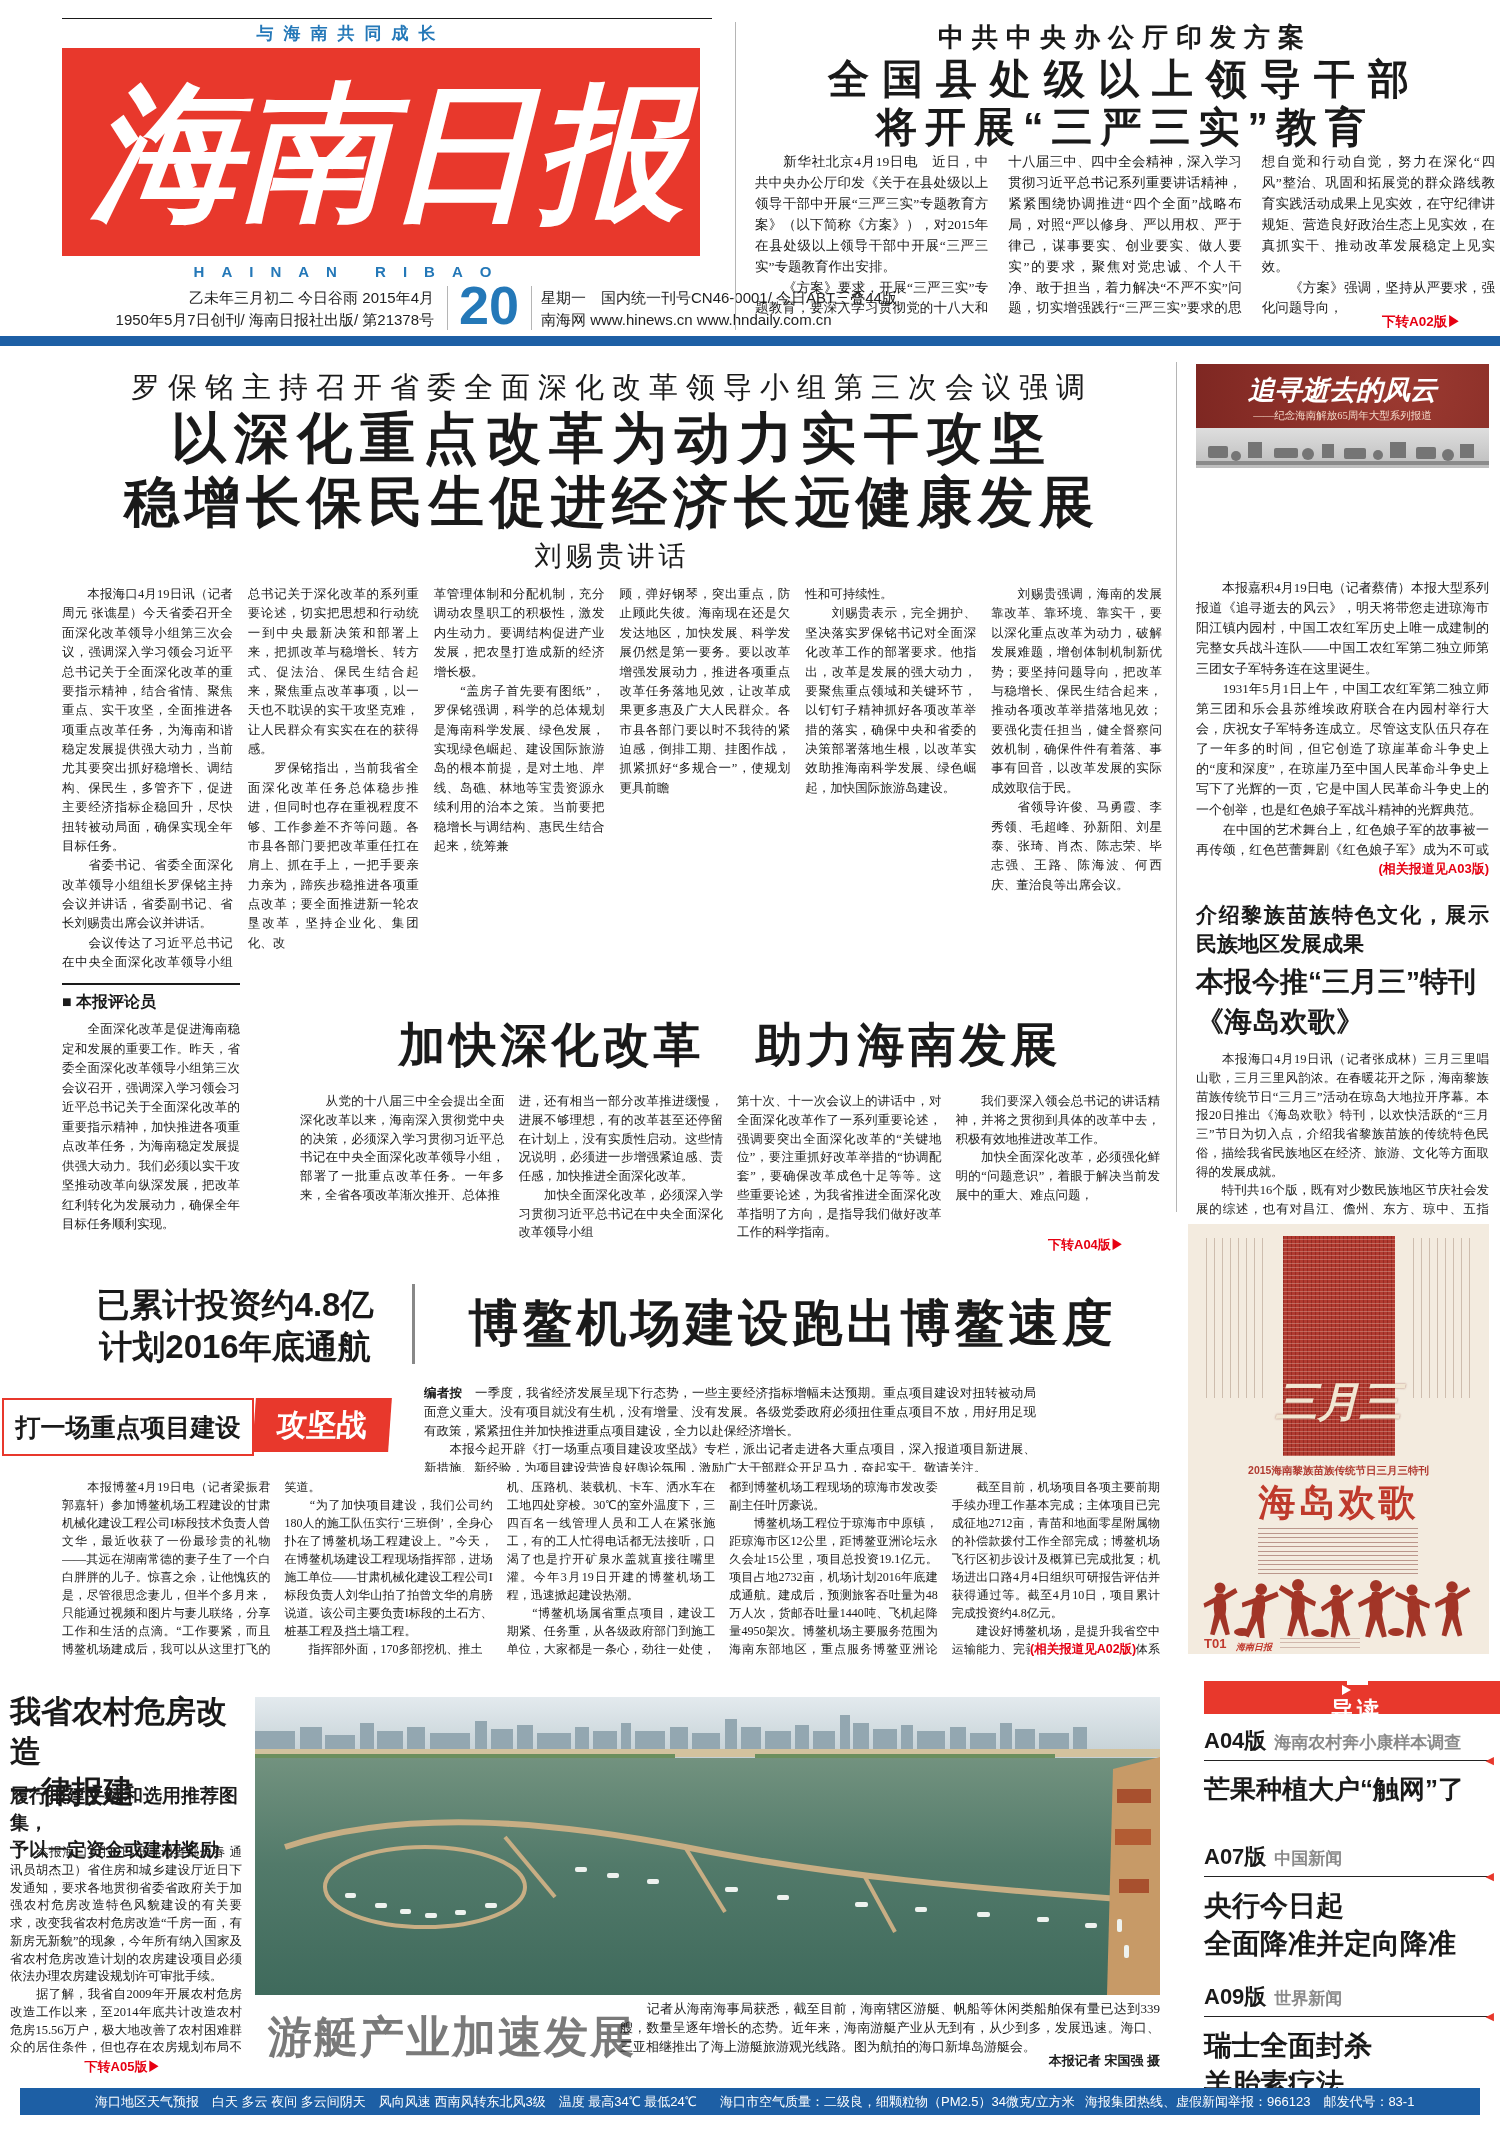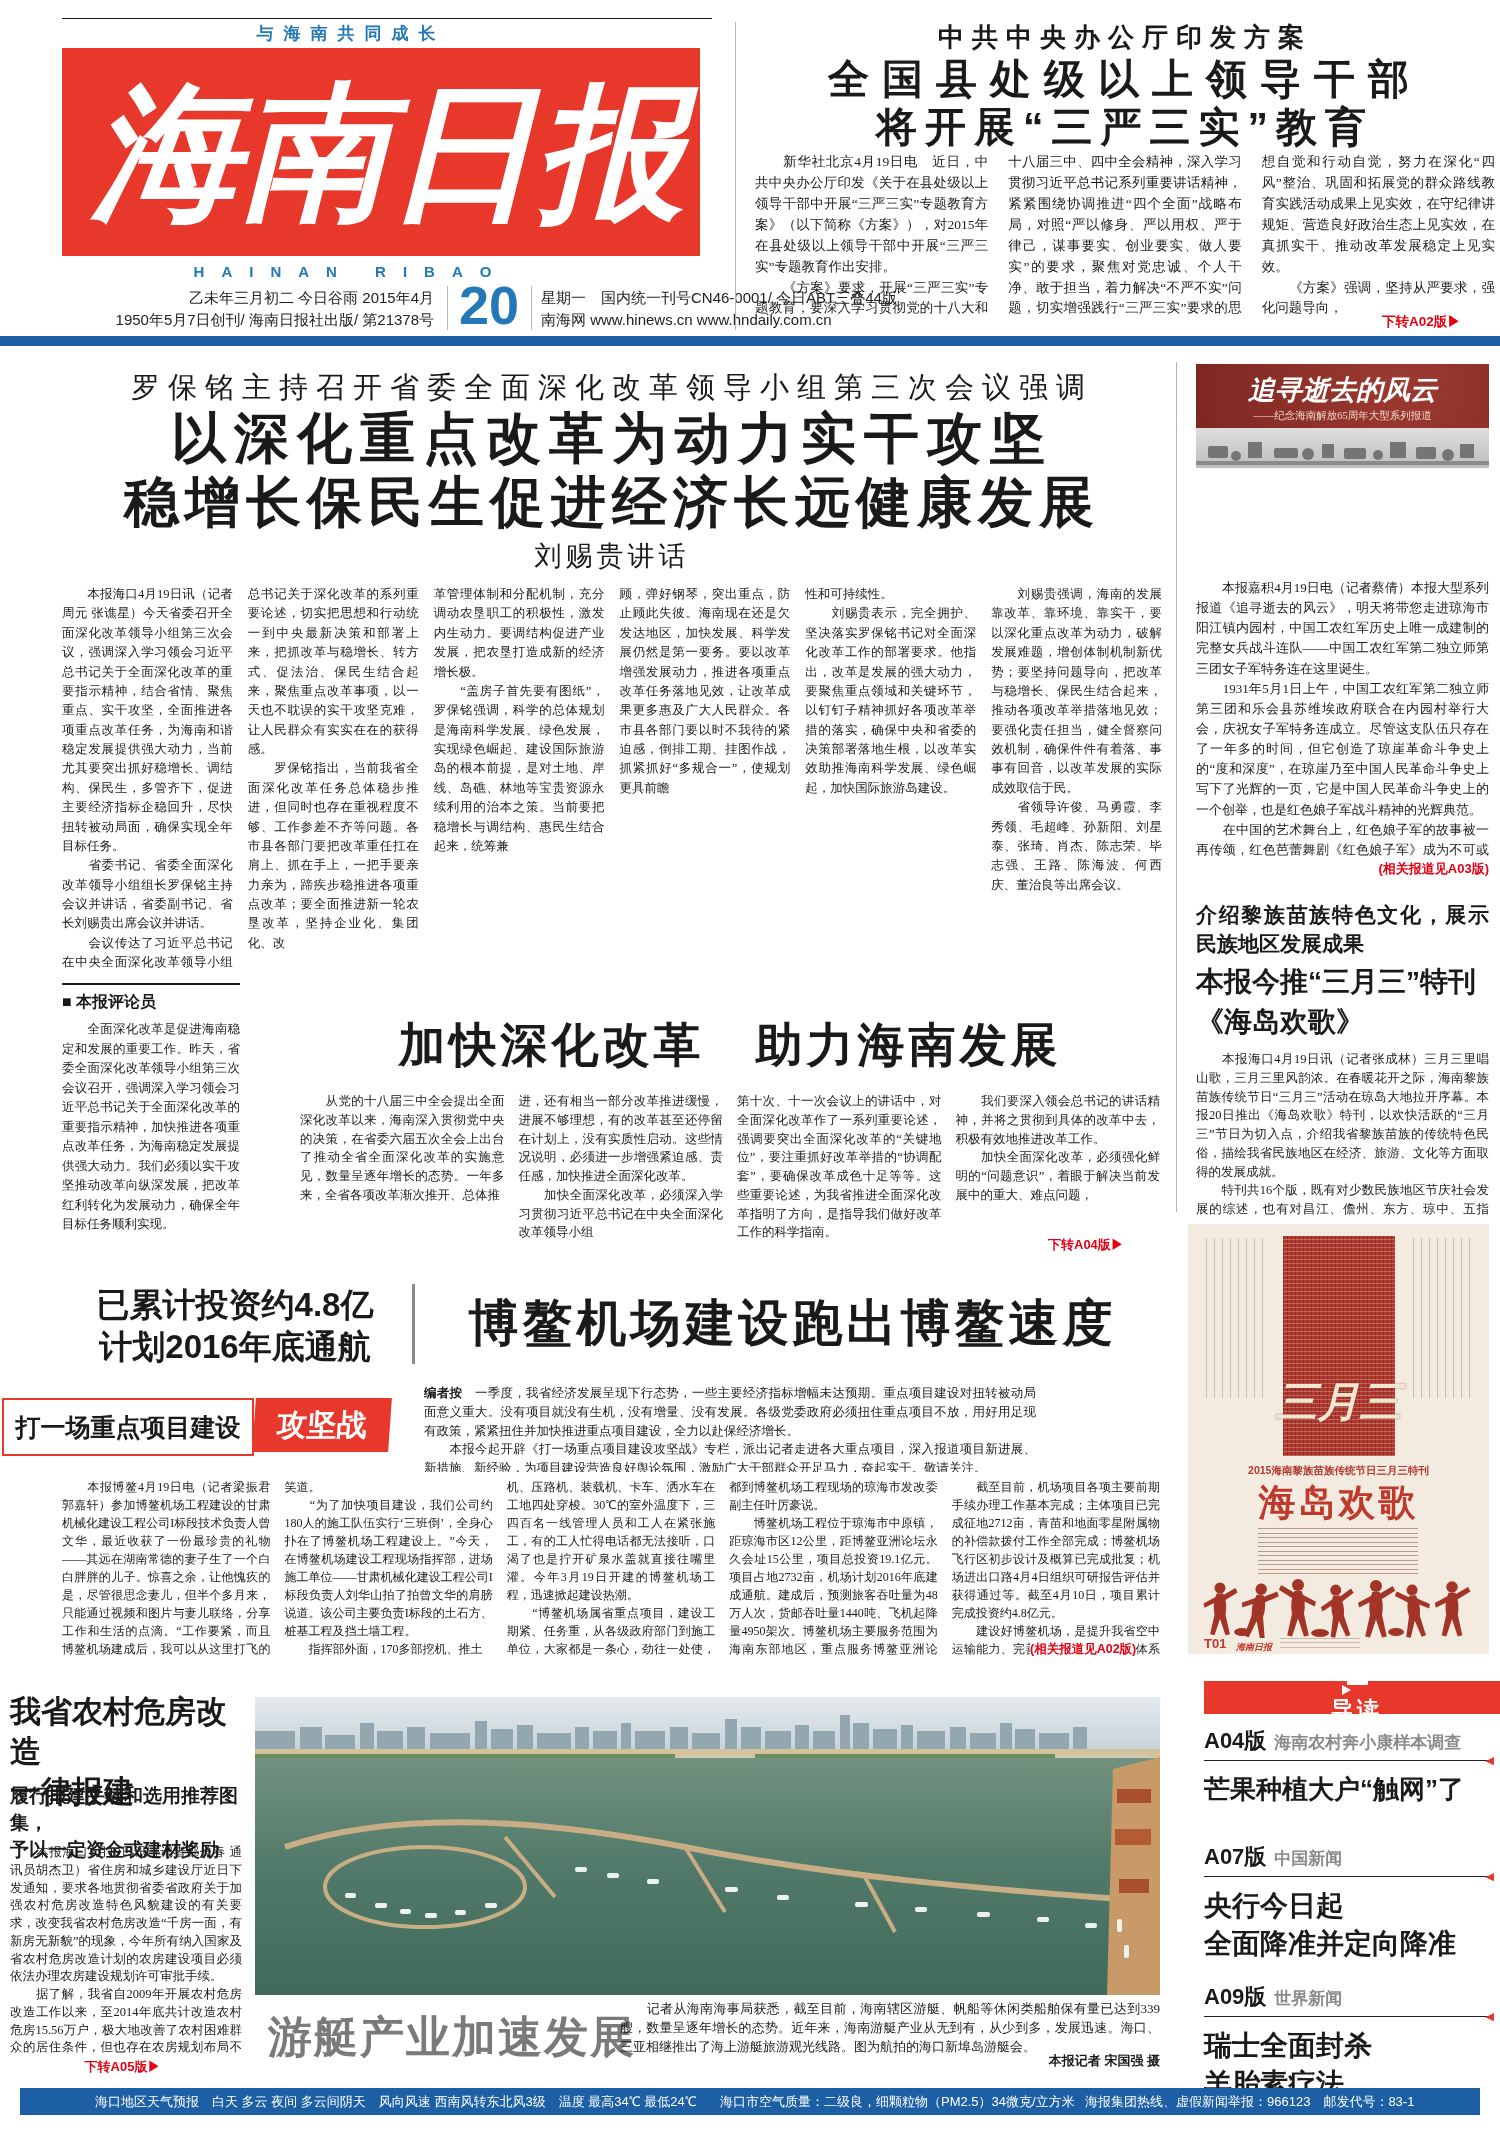--- a/index.html
+++ b/index.html
@@ -101,21 +101,21 @@
 　　刘赐贵表示，完全拥护、坚决落实罗保铭书记对全面深化改革工作的部署要求。他指出，改革是发展的强大动力，要聚焦重点领域和关键环节，以钉钉子精神抓好各项改革举措的落实，确保中央和省委的决策部署落地生根，以改革实效助推海南科学发展、绿色崛起，加快国际旅游岛建设。</div>
     <div class="bodytxt" style="font-size:12.5px;line-height:1.55;">　　刘赐贵强调，海南的发展靠改革、靠环境、靠实干，要以深化重点改革为动力，破解发展难题，增创体制机制新优势；要坚持问题导向，把改革与稳增长、保民生结合起来，推动各项改革举措落地见效；要强化责任担当，健全督察问效机制，确保件件有着落、事事有回音，以改革发展的实际成效取信于民。
 　　省领导许俊、马勇霞、李秀领、毛超峰、孙新阳、刘星泰、张琦、肖杰、陈志荣、毕志强、王路、陈海波、何西庆、董治良等出席会议。</div>
   </div>
 
   <div class="abs rule" style="left:62px;top:983px;width:178px;height:2px;"></div>
   <div class="abs sans bold" style="left:62px;top:992px;font-size:16px;">■ 本报评论员</div>
   <div class="abs bodytxt clip" style="left:62px;top:1020px;width:178px;height:238px;font-size:12.5px;line-height:1.56;">　　全面深化改革是促进海南稳定和发展的重要工作。昨天，省委全面深化改革领导小组第三次会议召开，强调深入学习领会习近平总书记关于全面深化改革的重要指示精神，加快推进各项重点改革任务，为海南稳定发展提供强大动力。我们必须以实干攻坚推动改革向纵深发展，把改革红利转化为发展动力，确保全年目标任务顺利实现。</div>
   <div class="abs ctr serif bold" style="left:300px;top:1014px;width:860px;font-size:47px;letter-spacing:4px;">加快深化改革　助力海南发展</div>
   <div class="abs cols" style="left:300px;top:1092px;width:860px;height:168px;gap:14px;">
-    <div class="bodytxt" style="font-size:12.5px;line-height:1.5;">　　从党的十八届三中全会提出全面深化改革以来，海南深入贯彻党中央的决策，在省委六届五次全会上出台了推动全省全面深化改革的实施意见，数量呈逐年增长的态势。一年多来，全省各项改革渐次推开、总体推</div>
+    <div class="bodytxt" style="font-size:12.5px;line-height:1.5;">　　从党的十八届三中全会提出全面深化改革以来，海南深入贯彻党中央的决策，必须深入学习贯彻习近平总书记在中央全面深化改革领导小组，部署了一批重点改革任务。一年多来，全省各项改革渐次推开、总体推</div>
     <div class="bodytxt" style="font-size:12.5px;line-height:1.5;">进，还有相当一部分改革推进缓慢，进展不够理想，有的改革甚至还停留在计划上，没有实质性启动。这些情况说明，必须进一步增强紧迫感、责任感，加快推进全面深化改革。
 　　加快全面深化改革，必须深入学习贯彻习近平总书记在中央全面深化改革领导小组</div>
     <div class="bodytxt" style="font-size:12.5px;line-height:1.5;">第十次、十一次会议上的讲话中，对全面深化改革作了一系列重要论述，强调要突出全面深化改革的“关键地位”，要注重抓好改革举措的“协调配套”，要确保改革成色十足等等。这些重要论述，为我省推进全面深化改革指明了方向，是指导我们做好改革工作的科学指南。</div>
     <div class="bodytxt" style="font-size:12.5px;line-height:1.5;">　　我们要深入领会总书记的讲话精神，并将之贯彻到具体的改革中去，积极有效地推进改革工作。
 　　加快全面深化改革，必须强化鲜明的“问题意识”，着眼于解决当前发展中的重大、难点问题，</div>
   </div>
   <div class="abs red sans bold" style="left:1048px;top:1236px;font-size:13px;background:#fff;">下转A04版▶</div>
 
   <div class="abs ctr sans bold" style="left:70px;top:1284px;width:330px;font-size:33px;line-height:42px;">
     <div>已累计投资约4.8亿</div>

